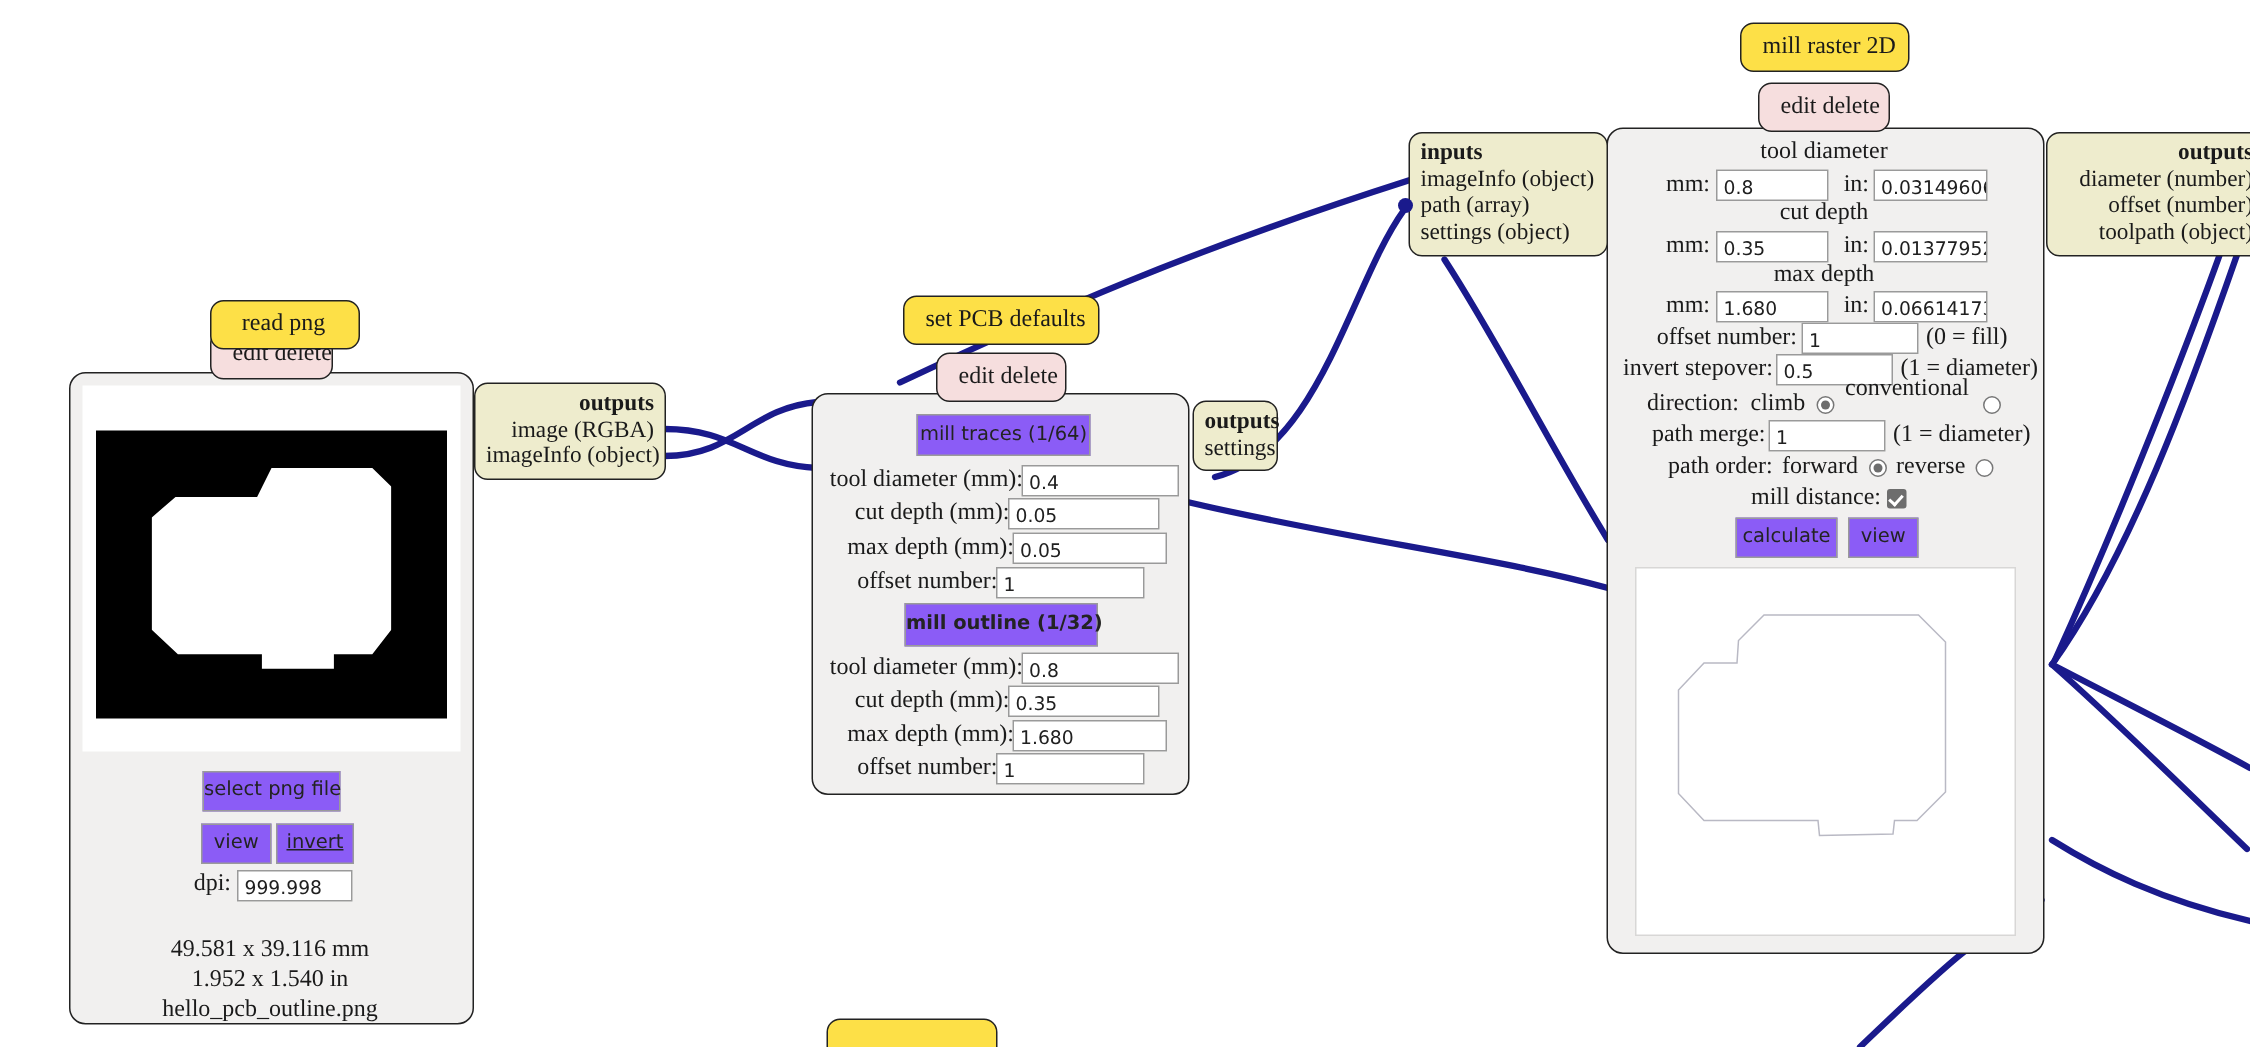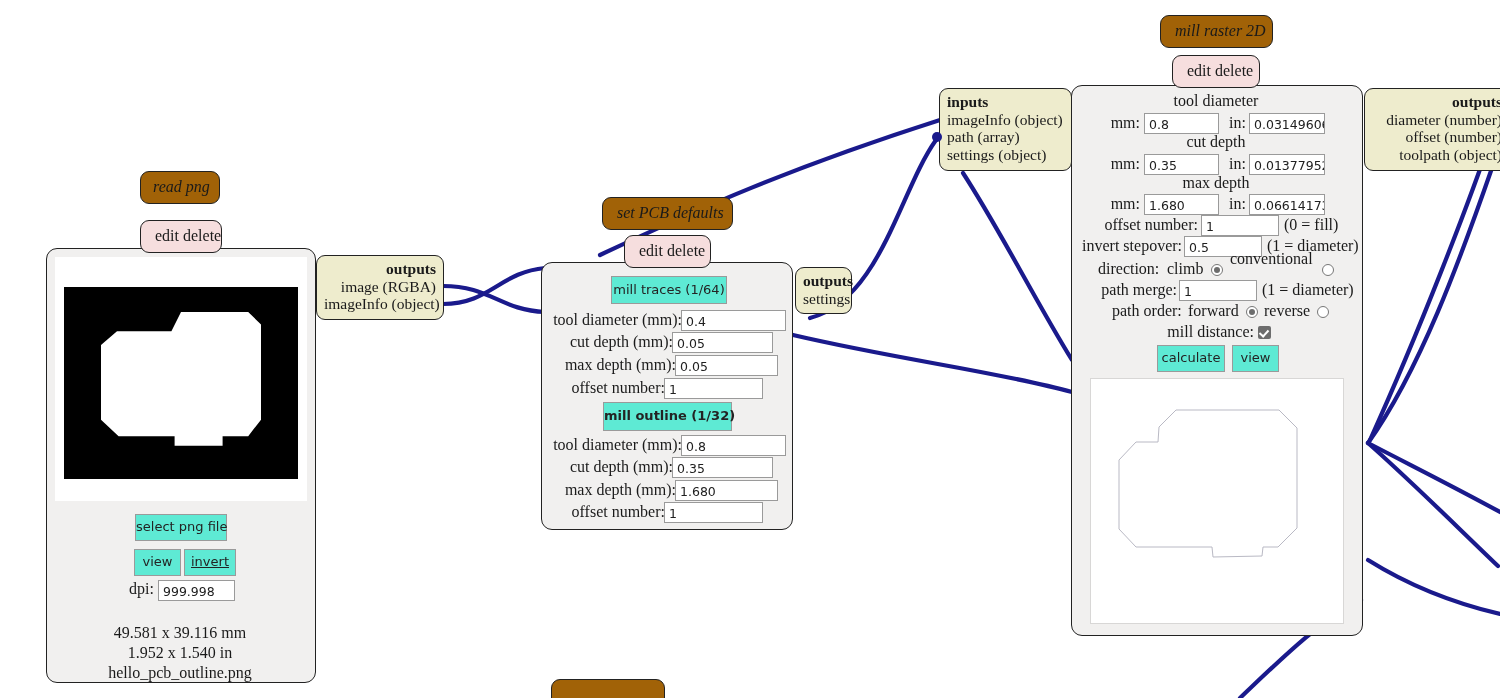--- a/index.html
+++ b/index.html
@@ -19,21 +19,21 @@
     border:1.6px solid #222;
     border-radius:9px;
     text-align:center;
     font-size:16px;
     line-height:1;
     padding:7px 14px 8px 14px;
     box-sizing:border-box;
     white-space:nowrap;
     color:#1a1a1a;
   }
-  .pill.title{background:#a16207;z-index:6;font-style:italic;}
+  .pill.title{background:#fde047;z-index:6;}
   .pill.actions{background:#f6dede;z-index:5;}
 
   .body{
     position:absolute;
     background:#f1f0ef;
     border:1.7px solid #222;
     border-radius:11px;
     box-sizing:border-box;
     z-index:4;
   }
@@ -63,21 +63,21 @@
     font-family:"DejaVu Sans", sans-serif;
     font-size:12.5px;
     color:#202020;
     padding:2px 0 0 4px;
     line-height:17px;
     white-space:nowrap;
     overflow:hidden;
   }
   .btn{
     position:absolute;
-    background:#5eead4;
+    background:#8b5cf6;
     border:1px solid #9a9a9a;
     box-sizing:border-box;
     text-align:center;
     font-family:"DejaVu Sans", sans-serif;
     font-size:13px;
     color:#232323;
     line-height:22px;
     height:25px;
     white-space:nowrap;
   }
@@ -136,21 +136,21 @@
 
       <path d="M1492,135 C1470,200 1420,330 1370,440"></path>
       <path d="M1492,168 C1460,260 1420,370 1368,443"></path>
       <path d="M1368,443 C1420,470 1460,490 1500,512"></path>
       <path d="M1368,443 C1410,480 1450,520 1498,566"></path>
       <path d="M1240,698 C1280,660 1320,620 1361,600"></path>
       <path d="M1500,614 C1440,600 1400,580 1368,560"></path>
     </g>
   </svg>
 
-  <div class="pill title" style="left:140px;top:171px;width:80px;padding-left:12px;">
+  <div class="pill title" style="left:140px;top:200px;width:100px;padding-left:12px;">
     <span>read png</span>
   </div>
   <div class="pill actions" style="left:140px;top:220px;width:82px;">
     <span>edit delete</span>
   </div>
 
   <div class="body" style="left:46px;top:248px;width:270px;height:435px;">
 
     <div class="preview" style="left:8px;top:8px;width:252px;height:244px;">
       <div class="blackfield" style="left:9px;top:30px;width:234px;height:192px;"></div>

